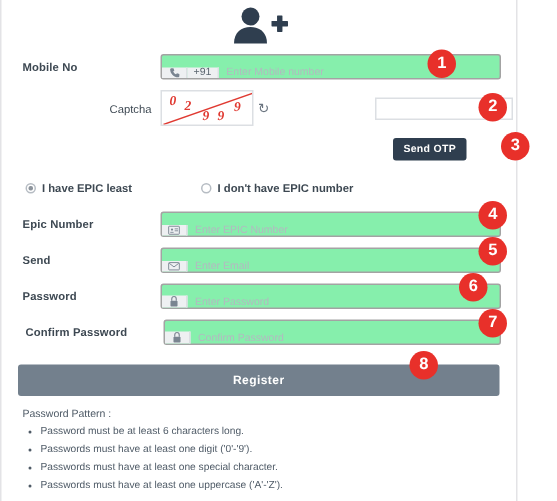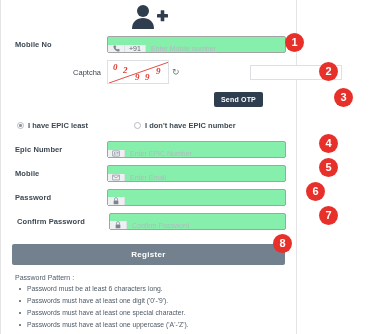--- a/index.html
+++ b/index.html
@@ -4,21 +4,21 @@
 <style>
   * { box-sizing: border-box; margin: 0; padding: 0; }
   html, body {
     width: 371px; height: 334px;
     background: #ffffff;
     font-family: "Liberation Sans", sans-serif;
     overflow: hidden;
   }
   #page {
     position: relative;
-    width: 297px; height: 334px;
+    width: 345px; height: 334px;
     background: #ffffff;
     border-left: 1px solid #e3e3e6;
     border-right: 1px solid #e3e3e6;
   }
 
   
   .header-icon-wrap {
     width: 100%;
     height: 32px;
     display: flex;
@@ -316,41 +316,42 @@
           <rect x="10" y="4.3" width="5" height="1.3" fill="#7a8591" stroke="none"></rect>
           <rect x="10" y="7.2" width="5" height="1.3" fill="#7a8591" stroke="none"></rect>
           <rect x="3.4" y="9.4" width="5" height="1.3" fill="#7a8591" stroke="none"></rect>
         </svg>
       </span>
       <input class="txt" type="text" placeholder="Enter EPIC Number" style="">
     </div>
   </div>
 
   <div class="form-row" style="margin-top:7px;">
-    <div class="lbl">Mobile</div>
+    <div class="lbl">Send</div>
     <div class="input-group">
       <span class="addon">
         <svg width="8" height="7" viewBox="0 0 18 14" fill="none" stroke="#7a8591" stroke-width="1.4">
           <rect x="1" y="1.5" width="16" height="11" rx="1"></rect>
           <path d="M1.8 2.5 L9 8 L16.2 2.5"></path>
         </svg>
       </span>
       <input class="txt" type="text" placeholder="Enter Email" style="">
     </div>
   </div>
 
   <div class="form-row" style="margin-top:7px;">
     <div class="lbl">Password</div>
     <div class="input-group">
       <span class="addon">
         <svg width="6" height="8" viewBox="0 0 12 16" fill="#7a8591">
           <path d="M3 7 V4.6 C3 2.6 4.3 1.3 6 1.3 C7.7 1.3 9 2.6 9 4.6 V7" fill="none" stroke="#7a8591" stroke-width="1.5"></path>
           <rect x="1.3" y="6.9" width="9.4" height="7.6" rx="1"></rect>
         </svg>
       </span>
+      <input class="txt" type="text" placeholder="Enter Password" style="">
     </div>
   </div>
 
   <div class="form-row" style="margin-top:7px;padding-left:16px;">
     <div class="lbl">Confirm Password</div>
     <div class="input-group">
       <span class="addon">
         <svg width="6" height="8" viewBox="0 0 12 16" fill="#7a8591">
           <path d="M3 7 V4.6 C3 2.6 4.3 1.3 6 1.3 C7.7 1.3 9 2.6 9 4.6 V7" fill="none" stroke="#7a8591" stroke-width="1.5"></path>
           <rect x="1.3" y="6.9" width="9.4" height="7.6" rx="1"></rect>

